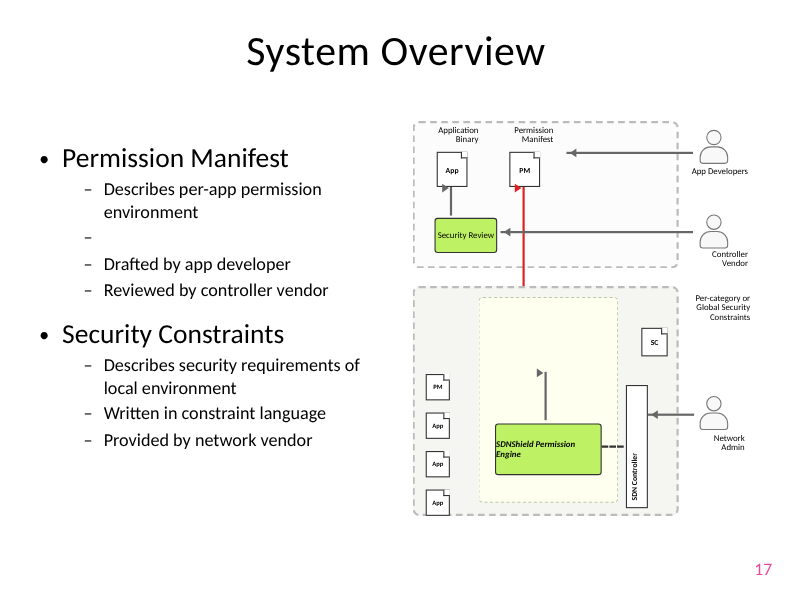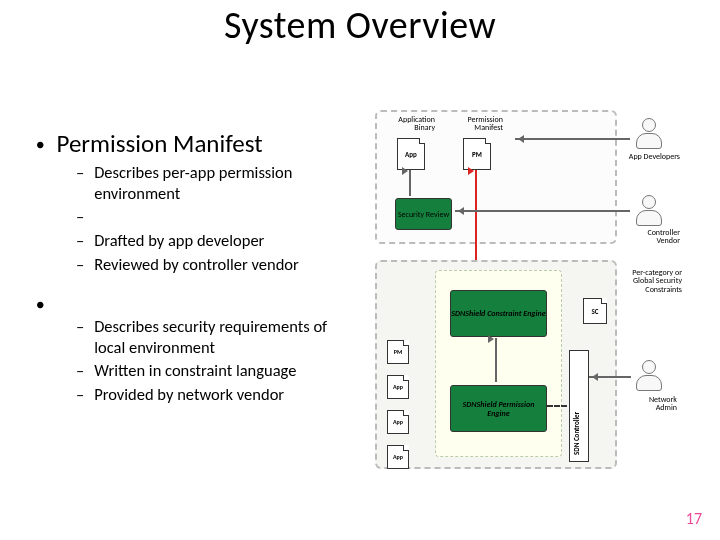--- a/index.html
+++ b/index.html
@@ -1,26 +1,26 @@
 <!DOCTYPE html>
 <html><head>
 <meta charset="utf-8">
 <style>
 html,body{margin:0;padding:0;width:720px;height:540px;font-family:"Calibri","Segoe UI",Arial,sans-serif;color:#000;background:#fff}
 .slide{position:relative;width:720px;height:540px}
-.title{text-align:center;font-size:38px;font-weight:400;padding-top:2px;letter-spacing:.5px}
+.title{text-align:center;font-size:38px;font-weight:400;padding-top:24px;letter-spacing:.5px}
 .content{position:absolute;left:30px;top:120px;width:330px}
 .bullet-main{font-size:25px;margin:8px 0 2px 0;display:flex;align-items:flex-start}
 .bullet-main .dot{font-size:14px;margin:8px 12px 0 6px}
 .bullet-sub{font-size:16.5px;line-height:1.25;margin:3px 0 3px 46px;display:flex;align-items:flex-start}
 .bullet-sub .dash{margin-right:10px}
 .pagenum{position:absolute;right:18px;bottom:12px;font-size:16px;color:#ec4899}
 .diagram{position:absolute;left:375px;top:110px;width:320px;height:365px}
 .dbox{position:absolute;border:2px dashed #bbb;border-radius:6px;background:rgba(0,0,0,0.01)}
-.gbox{position:absolute;border:1px solid #333;border-radius:3px;background:#15803d;display:flex;flex-direction:column;align-items:center;justify-content:center;font-size:8px;text-align:center;line-height:1.1}
+.gbox{position:absolute;border:1px solid #333;border-radius:3px;background:#bef264;display:flex;flex-direction:column;align-items:center;justify-content:center;font-size:8px;line-height:1.1}
 .tlbl{font-size:8px;text-align:right;position:absolute;line-height:1.05}
 .filebox{position:absolute;border:1px solid #333;background:#fff;font-size:7px;display:flex;align-items:center;justify-content:center;font-weight:bold}
 .filebox::before{content:"";position:absolute;top:-1px;right:-1px;width:5px;height:5px;border-left:1px solid #333;border-bottom:1px solid #333;background:#fff}
 .person{position:absolute;width:28px;height:32px}
 .person .head{width:12px;height:12px;border:1.5px solid #777;border-radius:50%;margin:0 auto;background:#f8f8f8}
 .person .body{width:24px;height:14px;border:1.5px solid #777;border-radius:10px 10px 3px 3px;margin:1px auto 0;background:#f8f8f8}
 .arrow{position:absolute;background:#666;height:2px}
 .arrow.red{background:#d22}
 .arrow::after{content:"";position:absolute;right:-1px;top:-3px;border:4px solid transparent;border-left:6px solid #666}
 .arrow.red::after{border-left-color:#d22}
@@ -48,20 +48,21 @@
         <span class="dash">–</span>
         <span>Drafted by app developer</span>
       </div>
     <div class="bullet-sub">
         <span class="dash">–</span>
         <span>Reviewed by controller vendor</span>
       </div>
 
     <div class="bullet-main" style="margin-top:14px">
       <span class="dot">●</span>
+      <span>Security Constraints</span>
     </div>
     <div class="bullet-sub">
         <span class="dash">–</span>
         <span>Describes security requirements of local environment</span>
       </div>
     <div class="bullet-sub">
         <span class="dash">–</span>
         <span>Written in constraint language</span>
       </div>
     <div class="bullet-sub">
@@ -104,25 +105,20 @@
       </div>
     <div class="tlbl" style="left:250px;top:118px;width:55px">Controller
 Vendor</div>
 
     <div class="arrow" style="left:140px;top:28px;width:115px;transform:rotate(180deg)"></div>
     <div class="arrow" style="left:80px;top:100px;width:175px;transform:rotate(180deg)"></div>
 
     <div class="dbox" style="left:0;top:150px;width:238px;height:205px;background:#f5f5f2"></div>
 
     <div style="position:absolute;left:60px;top:160px;width:125px;height:185px;border:1px dashed #bca;background:#fffff0;border-radius:4px"></div>
-    <div class="gbox" style="left:75px;top:180px;width:95px;height:45px;font-weight:bold;font-style:italic">
-        <span>SDNShield
-Constraint
-Engine</span>
-      </div>
     <div class="gbox" style="left:75px;top:275px;width:95px;height:45px;font-weight:bold;font-style:italic">
         <span>SDNShield
 Permission
 Engine</span>
       </div>
 
     <div class="filebox" style="left:12px;top:230px;width:20px;height:22px;font-size:6px">
         <span>PM</span>
       </div>
     <div class="filebox" style="left:12px;top:265px;width:20px;height:22px;font-size:6px">

